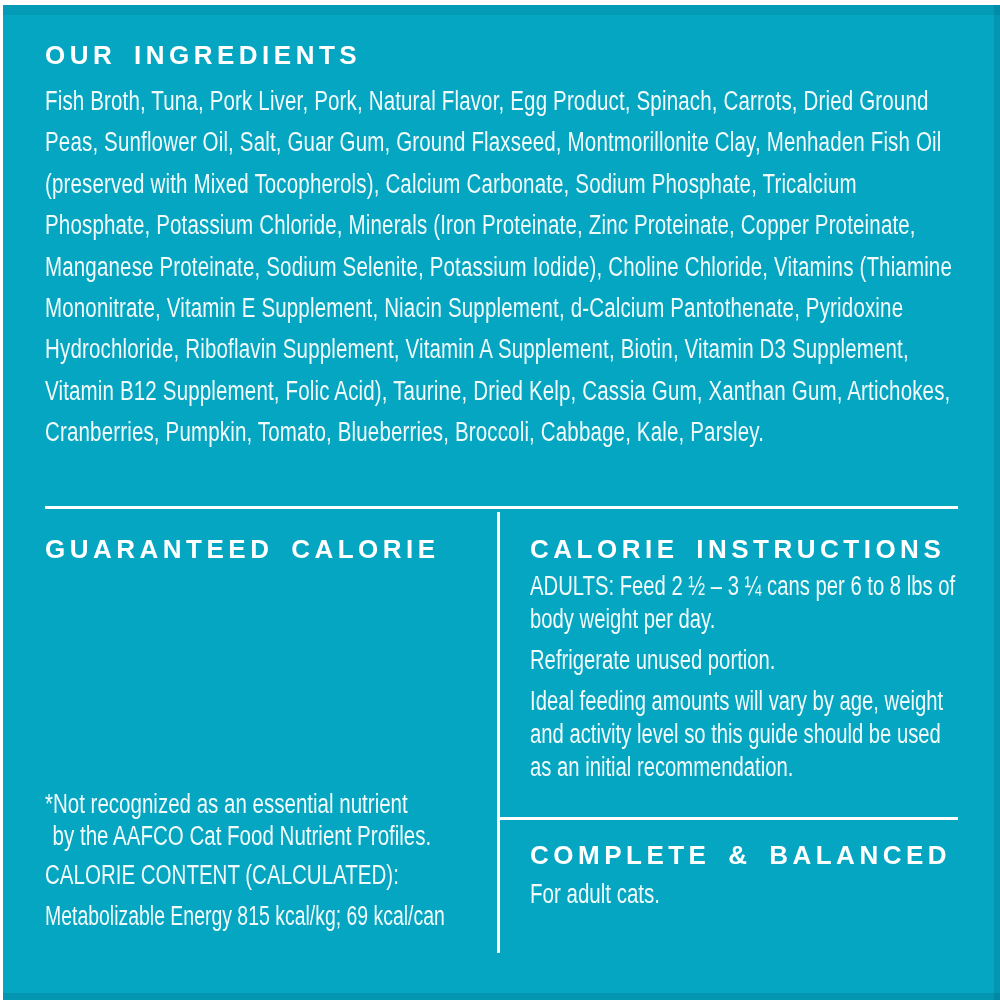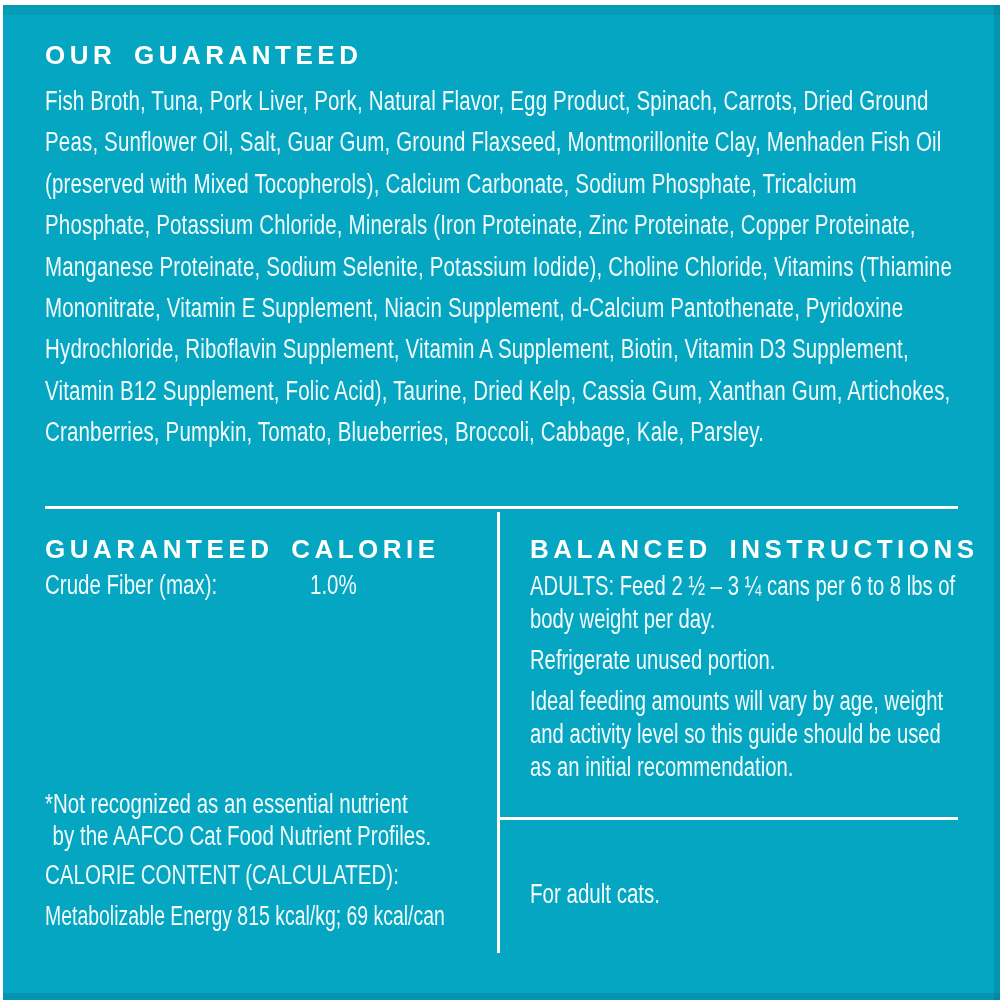--- a/index.html
+++ b/index.html
@@ -56,48 +56,45 @@
   .t-ing{left:42px;top:35px;}
   .t-ga{left:42px;top:529px;}
   .t-serv{left:527px;top:529px;}
   .t-cb{left:527px;top:835px;}
 </style>
 </head>
 <body>
 
 <div class="label">
 
-  <div class="sec-title t-ing">OUR GUARANTEED</div>
+  <div class="sec-title t-ing">OUR INGREDIENTS</div>
 
   <div class="cond ing-text">Fish Broth, Tuna, Pork Liver, Pork, Natural Flavor, Egg Product, Spinach, Carrots, Dried Ground Peas, Sunflower Oil, Salt, Guar Gum, Ground Flaxseed, Montmorillonite Clay, Menhaden Fish Oil (preserved with Mixed Tocopherols), Calcium Carbonate, Sodium Phosphate, Tricalcium Phosphate, Potassium Chloride, Minerals (Iron Proteinate, Zinc Proteinate, Copper Proteinate, Manganese Proteinate, Sodium Selenite, Potassium Iodide), Choline Chloride, Vitamins (Thiamine Mononitrate, Vitamin E Supplement, Niacin Supplement, d-Calcium Pantothenate, Pyridoxine Hydrochloride, Riboflavin Supplement, Vitamin A Supplement, Biotin, Vitamin D3 Supplement, Vitamin B12 Supplement, Folic Acid), Taurine, Dried Kelp, Cassia Gum, Xanthan Gum, Artichokes, Cranberries, Pumpkin, Tomato, Blueberries, Broccoli, Cabbage, Kale, Parsley.</div>
 
   <div class="hr hr1"></div>
   <div class="vr"></div>
   <div class="hr hr2"></div>
 
   <div class="sec-title t-ga">GUARANTEED CALORIE</div>
 
   <div class="ga-rows">
-    <div class="ga-row">
-      <span class="cond ga-name">Crude Fiber (max):</span>
-      <span class="cond ga-value">1.0%</span>
-    </div>
   </div>
 
   <div class="cond ga-footnote">
     <div class="fn-line">*Not recognized as an essential nutrient</div>
     <div class="fn-line fn2">by the AAFCO Cat Food Nutrient Profiles.</div>
   </div>
 
   <div class="cond calorie-title">CALORIE CONTENT (CALCULATED):</div>
   <div class="cond calorie-text">Metabolizable Energy 815 kcal/kg; 69 kcal/can</div>
 
-  <div class="sec-title t-serv">BALANCED INSTRUCTIONS</div>
+  <div class="sec-title t-serv">CALORIE INSTRUCTIONS</div>
 
   <div class="cond serving-body">
     <p>ADULTS: Feed 2 ½ – 3 ¼ cans per 6 to 8 lbs of body weight per day.</p>
     <p>Refrigerate unused portion.</p>
     <p>Ideal feeding amounts will vary by age, weight and activity level so this guide should be used as an initial recommendation.</p>
   </div>
 
+  <div class="sec-title t-cb">COMPLETE &amp; BALANCED</div>
   <div class="cond cb-text">For adult cats.</div>
 
 </div>
 
 </body></html>

